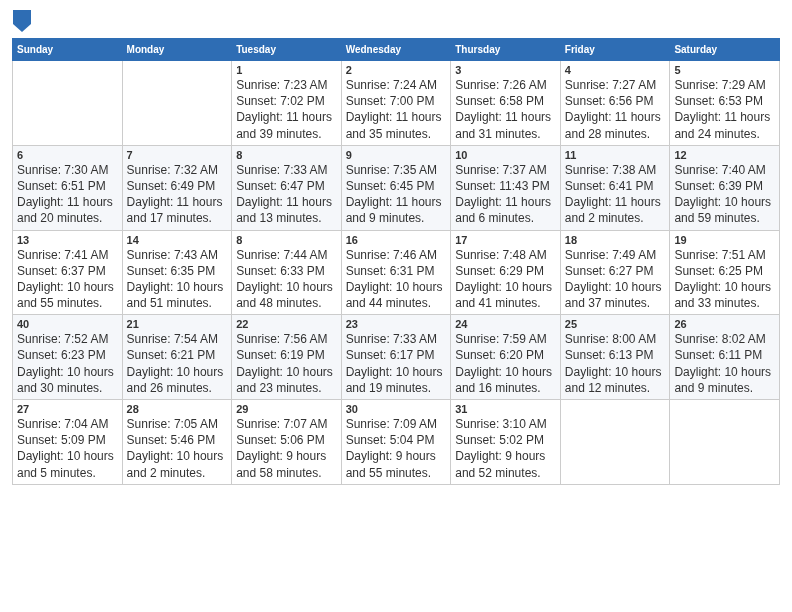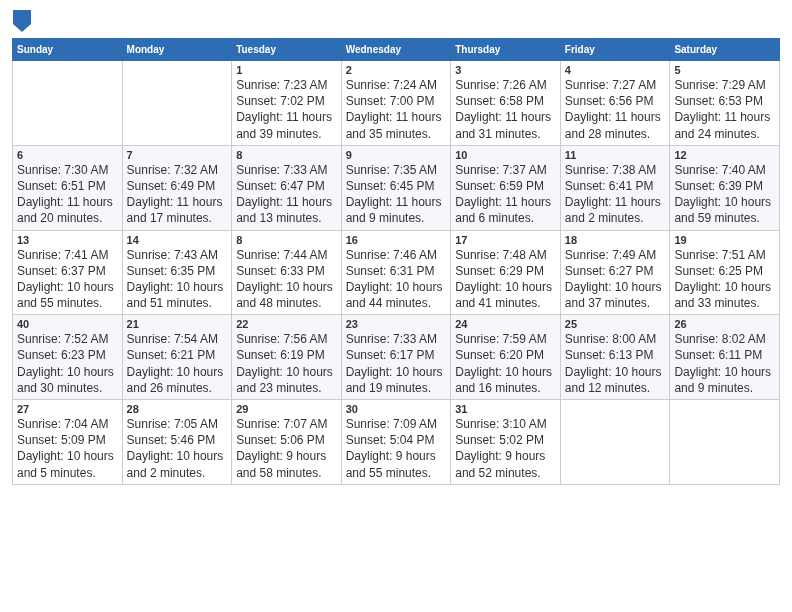--- a/index.html
+++ b/index.html
@@ -188,21 +188,21 @@
           </td>
           <td>
             <span class="day-num">9</span>
             <div class="day-info">Sunrise: 7:35 AM
 Sunset: 6:45 PM
 Daylight: 11 hours and 9 minutes.</div>
           </td>
           <td>
             <span class="day-num">10</span>
             <div class="day-info">Sunrise: 7:37 AM
-Sunset: 6:59 PM
+Sunset: 11:43 PM
 Daylight: 11 hours and 6 minutes.</div>
           </td>
           <td>
             <span class="day-num">11</span>
             <div class="day-info">Sunrise: 7:38 AM
 Sunset: 6:41 PM
 Daylight: 11 hours and 2 minutes.</div>
           </td>
           <td>
             <span class="day-num">12</span>

